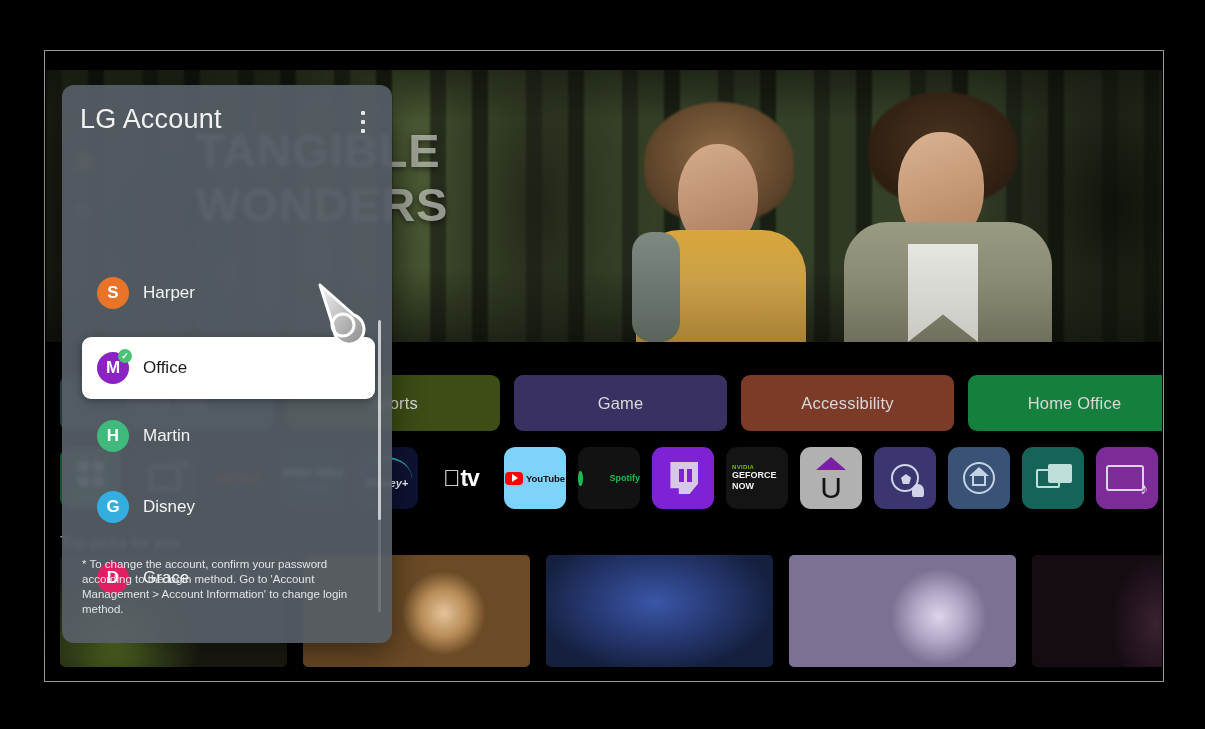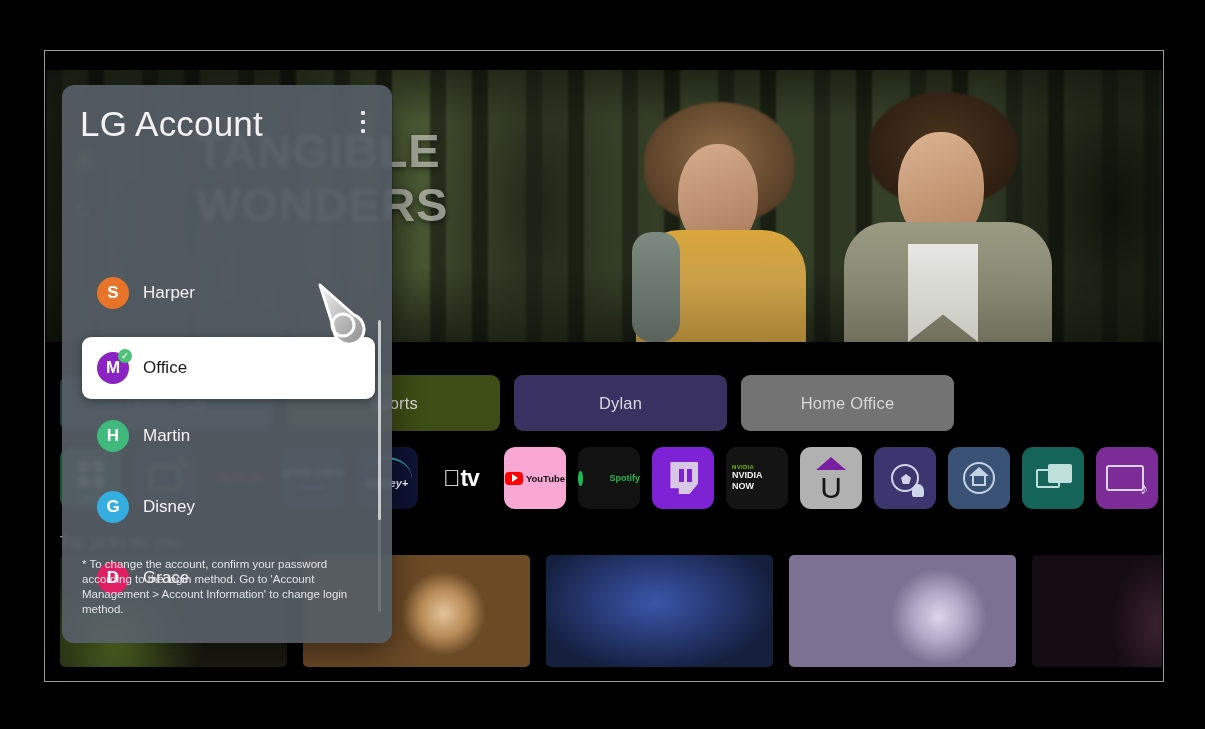--- a/index.html
+++ b/index.html
@@ -110,21 +110,21 @@
     position:absolute; left:62px; top:85px;
     width:330px; height:558px;
     background:rgba(86,94,102,.93);
     border-radius:12px;
     box-shadow:0 10px 32px rgba(0,0,0,.45);
     overflow:hidden; z-index:40;
     backdrop-filter: blur(2px);
   }
   #panel-title {
     position:absolute; left:18px; top:19px;
-    color:#f2f2f2; font-size:35px; font-weight:400; letter-spacing:.2px;
+    color:#f2f2f2; font-size:27px; font-weight:400; letter-spacing:.2px;
   }
   #panel-menu {
     position:absolute; right:20px; top:24px;
     width:18px; height:26px; cursor:pointer;
     display:flex; flex-direction:column; align-items:center; justify-content:space-between;
     padding:2px 0;
   }
   #panel-menu i { display:block; width:4px; height:4px; border-radius:1px; background:#e6e6e6; }
 
   #account-list { position:absolute; left:0; top:83px; width:100%; height:375px; }
@@ -220,23 +220,26 @@
       </div>
 
       <div id="category-row">
         <div class="cat-tile" style="width:213px; background:#2a4a4d;">
           <span>Home Hub</span>
         </div>
         <div class="cat-tile" style="width:213px; background:#3d4d15;">
           <span>Sports</span>
         </div>
         <div class="cat-tile" style="width:213px; background:#3a3163;">
-          <span>Dylan</span>
-        </div>
-        <div class="cat-tile" style="width:213px; background:#737373;">
+          <span>Game</span>
+        </div>
+        <div class="cat-tile" style="width:213px; background:#7c3a28;">
+          <span>Accessibility</span>
+        </div>
+        <div class="cat-tile" style="width:213px; background:#15803d;">
           <span>Home Office</span>
         </div>
       </div>
 
       <div id="app-row">
 
         <div class="app-tile" style="background:#1c6b3f;">
           <div style="display:grid;grid-template-columns:repeat(2,11px);grid-template-rows:repeat(2,11px);gap:4px;margin-bottom:8px;">
             <i style="background:#cfe6d8;border-radius:2px;"></i>
               <i style="background:#cfe6d8;border-radius:2px;"></i>
@@ -264,21 +267,21 @@
         <div class="app-tile" style="background:#0e1333;">
           <div style="position:absolute;left:6px;top:10px;width:50px;height:22px;border-top:2px solid #2fb9bb;border-radius:50%/100% 100% 0 0;"></div>
           <span style="color:#eef3ff;font-size:11px;font-style:italic;font-weight:700;margin-top:10px;">Disney+</span>
         </div>
 
         <div class="app-tile" style="background:#000;">
           <span style="color:#fff;font-size:23px;line-height:1;"></span>
           <span style="color:#fff;font-size:23px;font-weight:600;letter-spacing:-1px;">tv</span>
         </div>
 
-        <div class="app-tile" style="background:#f9a8d4;gap:3px;">
+        <div class="app-tile" style="background:#7dd3fc;gap:3px;">
           <div style="width:18px;height:13px;background:#ff0000;border-radius:4px;display:flex;align-items:center;justify-content:center;">
             <i style="width:0;height:0;border-left:6px solid #fff;border-top:4px solid transparent;border-bottom:4px solid transparent;margin-left:2px;"></i>
           </div>
           <span style="color:#111;font-size:9.5px;font-weight:700;">YouTube</span>
         </div>
 
         <div class="app-tile" style="background:#121212;gap:3px;">
           <div style="width:15px;height:15px;border-radius:50%;background:#1db954;position:relative;"></div>
           <span style="color:#1db954;font-size:9px;font-weight:700;margin-left:24px;">Spotify</span>
         </div>
@@ -286,21 +289,21 @@
         <div class="app-tile" style="background:#7d22d4;">
           <div style="width:30px;height:32px;background:#d7c9e6;position:relative;
                       clip-path:polygon(8% 0,100% 0,100% 68%,72% 100%,52% 100%,36% 100%,36% 82%,8% 82%);">
             <i style="position:absolute;left:38%;top:22%;width:5px;height:13px;background:#7d22d4;"></i>
             <i style="position:absolute;left:64%;top:22%;width:5px;height:13px;background:#7d22d4;"></i>
           </div>
         </div>
 
         <div class="app-tile" style="background:#141414;flex-direction:column;align-items:flex-start;padding:10px 6px;">
           <span style="color:#76b900;font-size:6px;font-weight:700;letter-spacing:.3px;">NVIDIA</span>
-          <span style="color:#f0f0f0;font-size:9px;font-weight:700;line-height:11px;">NVIDIA NOW</span>
+          <span style="color:#f0f0f0;font-size:9px;font-weight:700;line-height:11px;">GEFORCE NOW</span>
         </div>
 
         <div class="app-tile" style="background:#b1b1b1;">
           <div style="position:absolute;left:50%;top:10px;transform:translateX(-50%);width:0;height:0;
                       border-left:15px solid transparent;border-right:15px solid transparent;border-bottom:13px solid #7b1fa2;"></div>
           <span style="position:absolute;left:0;right:0;bottom:6px;text-align:center;color:#151515;font-size:30px;font-weight:400;line-height:30px;">U</span>
         </div>
 
         <div class="app-tile" style="background:#3b3670;">
           <div style="width:28px;height:28px;border-radius:50%;border:2px solid #cfd4e8;position:relative;background:

